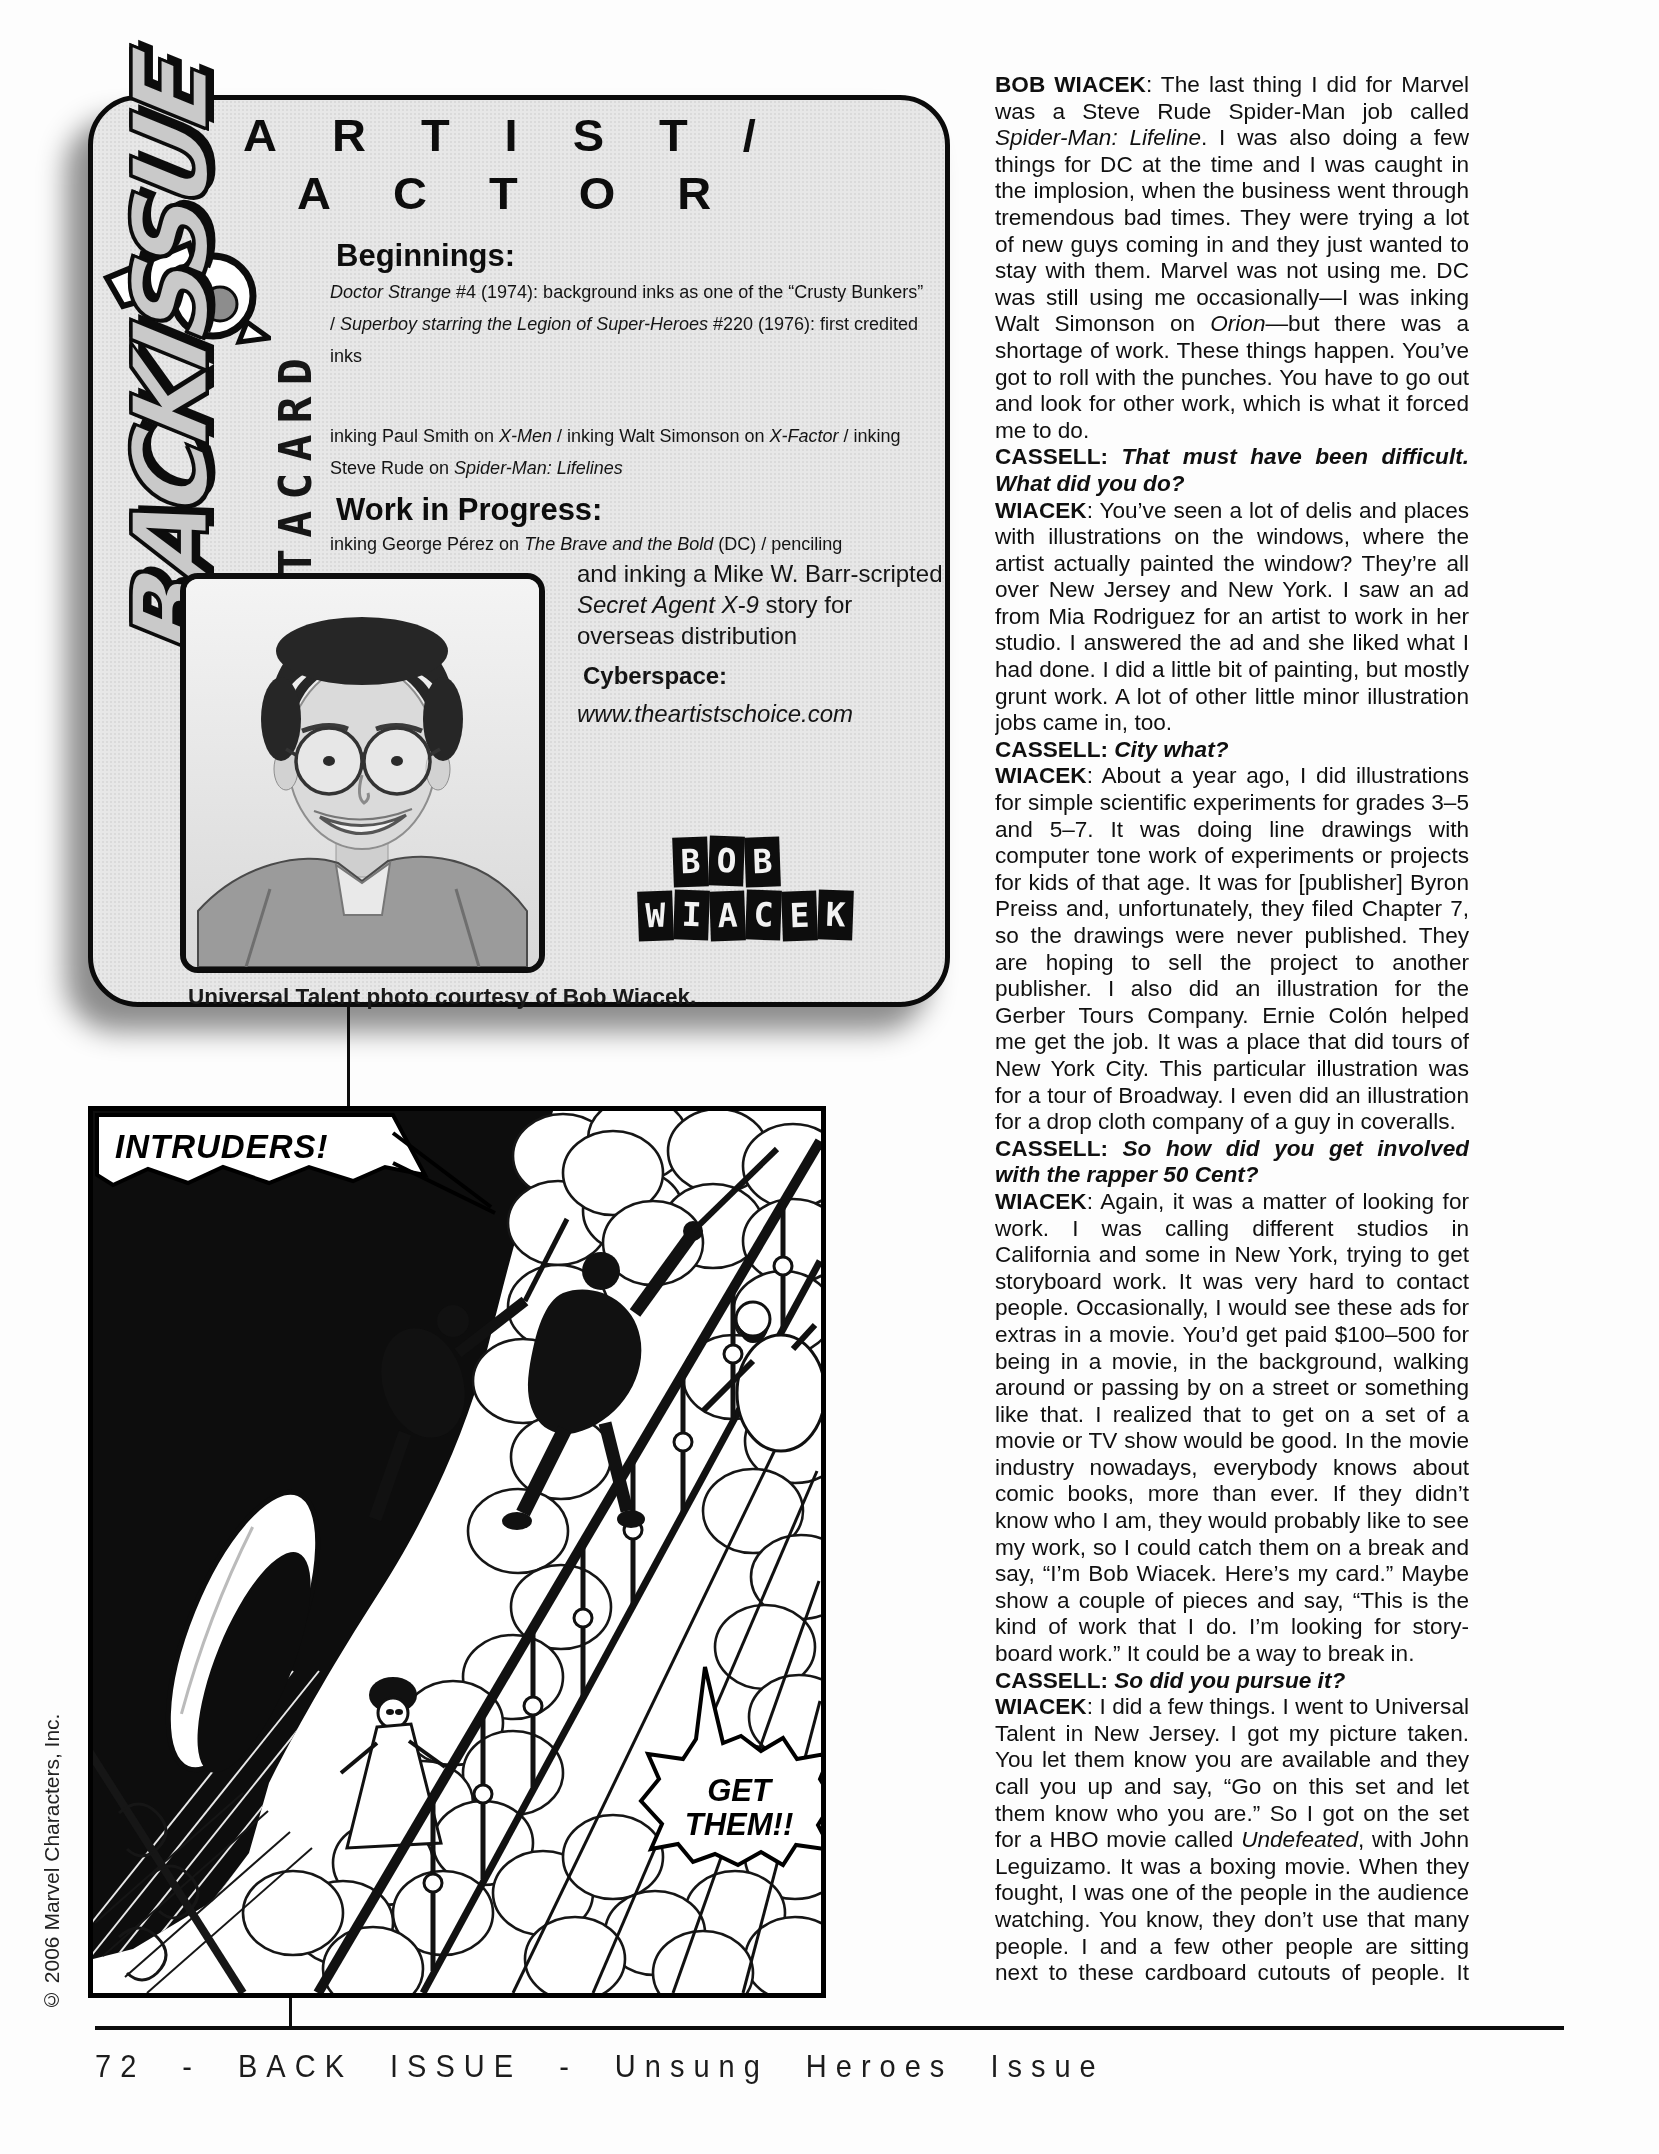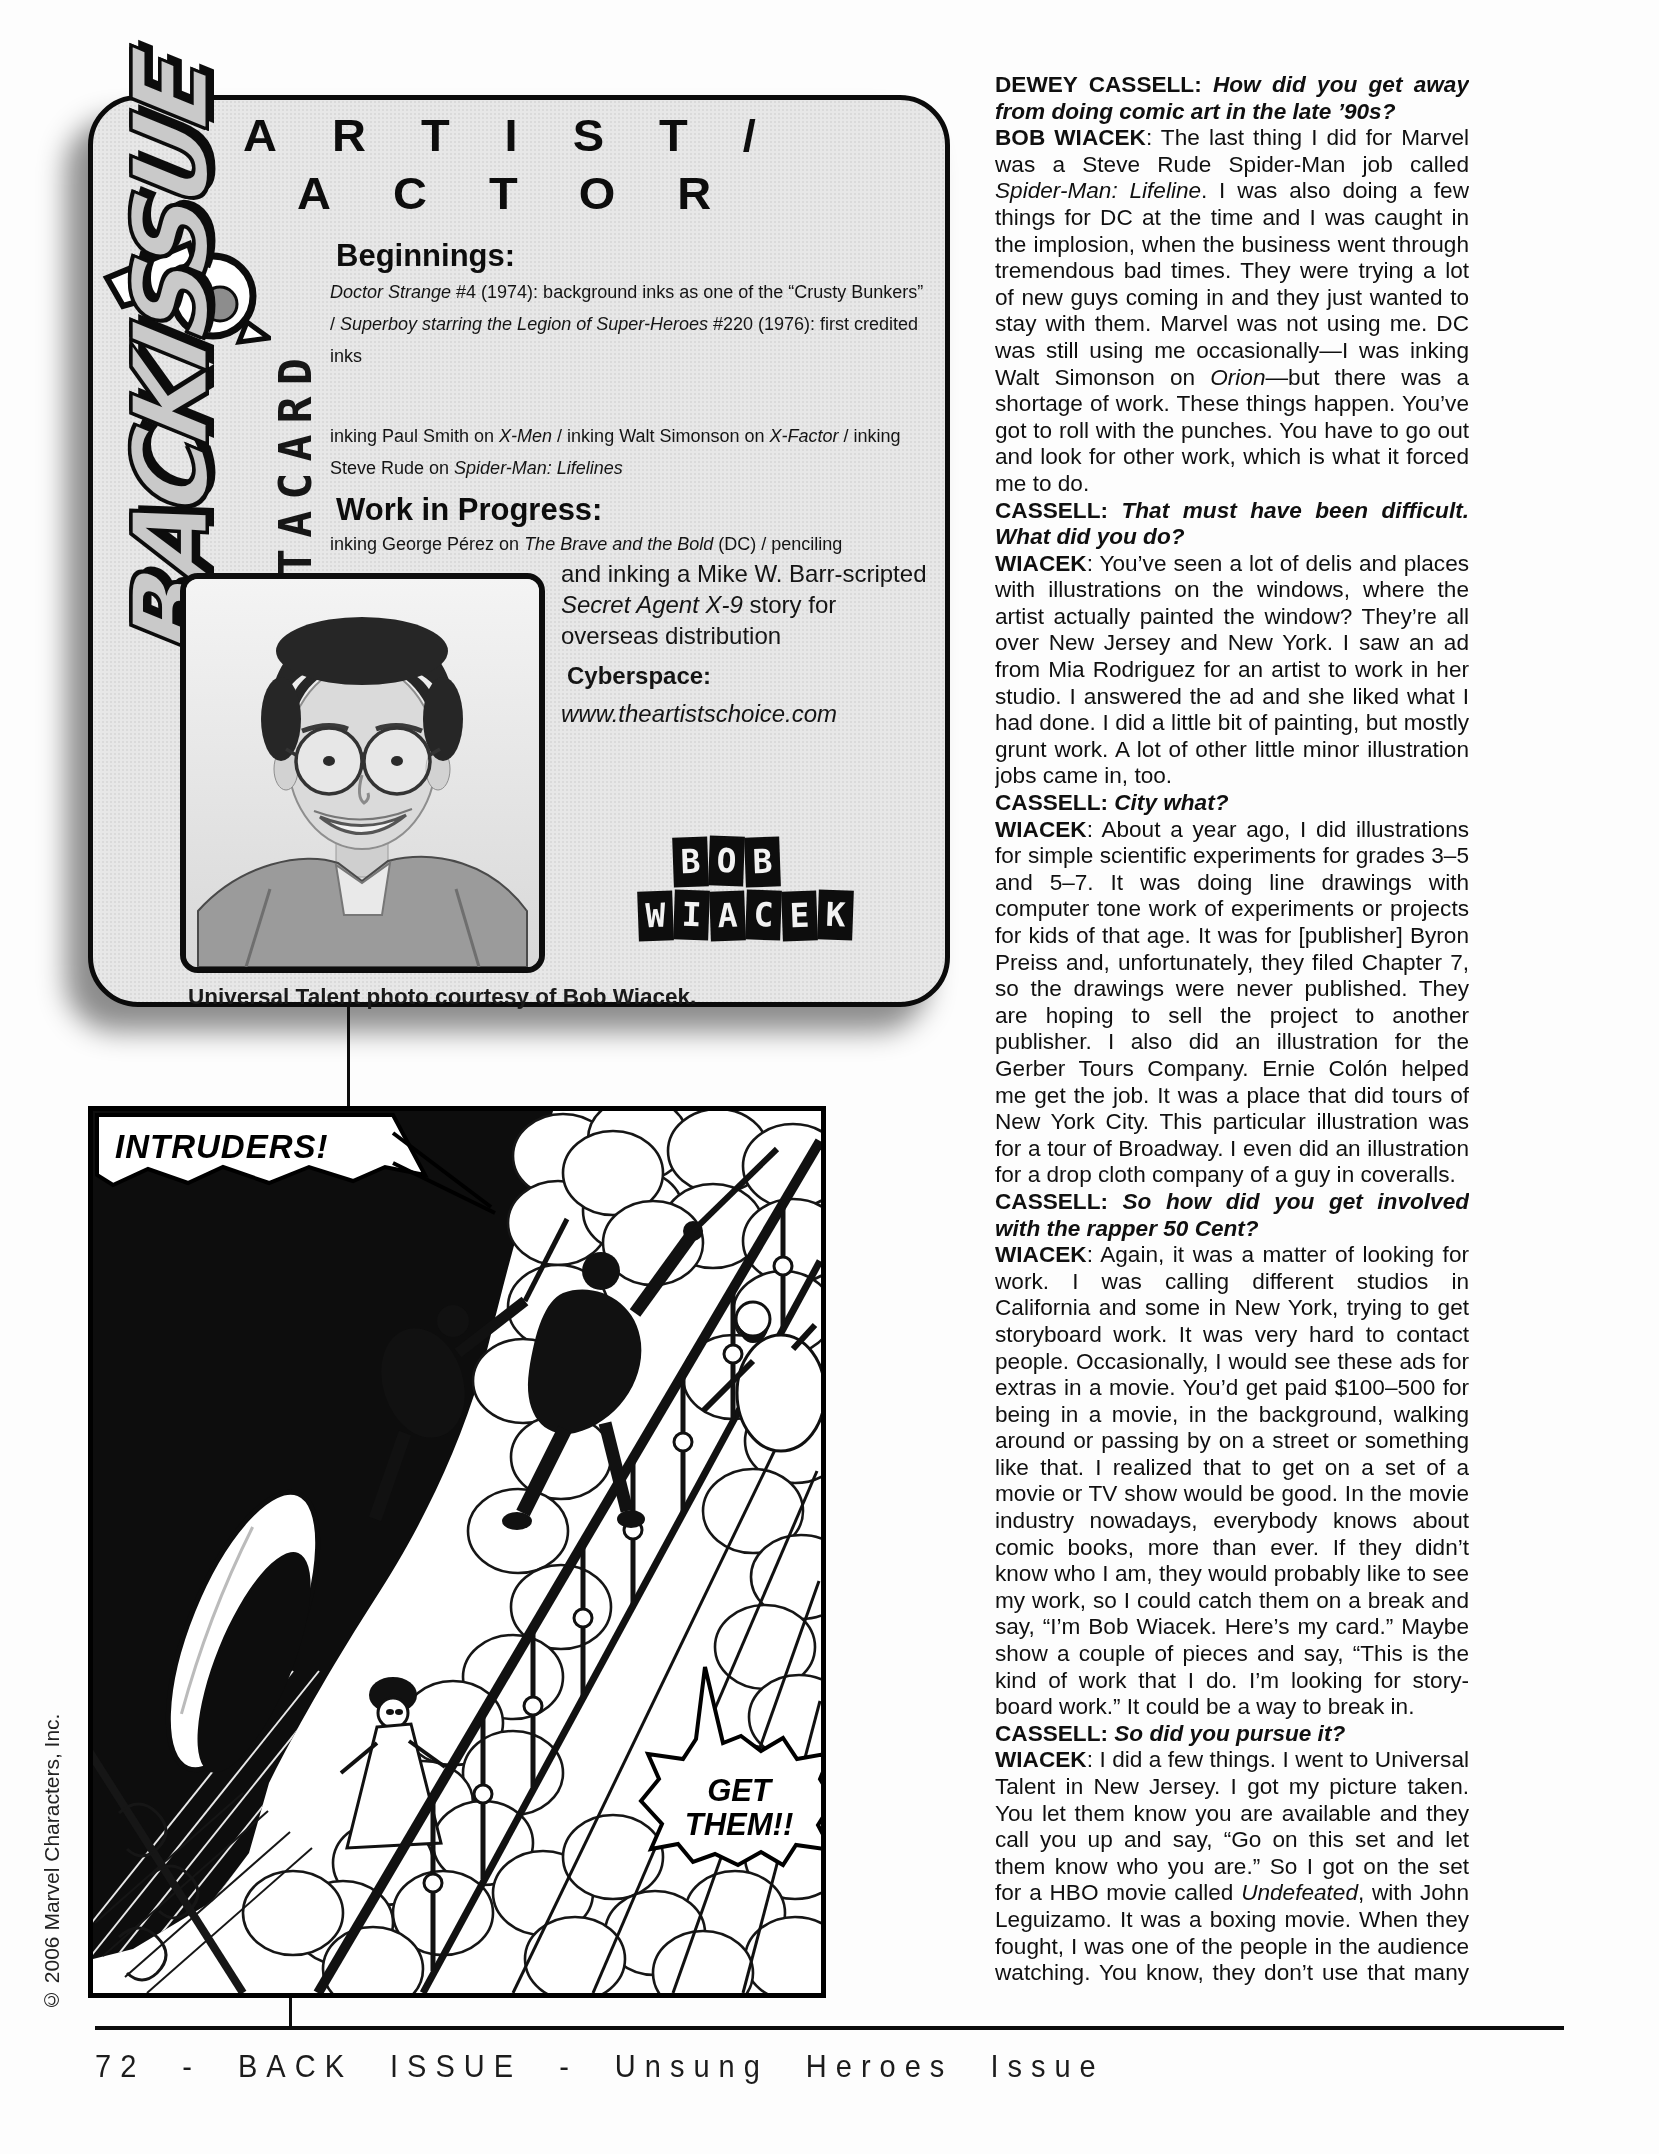--- a/index.html
+++ b/index.html
@@ -36,21 +36,21 @@
     font-family:"DejaVu Sans","Liberation Sans",sans-serif;
     font-weight:bold;font-style:italic;font-size:104px;letter-spacing:-7px;
     color:#c9c9c9;-webkit-text-stroke:3px #0c0c0c;
     text-shadow:7px 7px 0 #0c0c0c, -2px -2px 0 #0c0c0c, 2px -2px 0 #0c0c0c, -2px 2px 0 #0c0c0c;
   }
   .whistle{position:absolute;left:22px;top:108px;}
   
   .cardcol{position:absolute;left:237px;width:600px;}
   .sec-h{font-size:31px;font-weight:bold;color:#0d0d0d;margin-left:6px;}
   .sec-b{font-size:18px;line-height:32px;color:#141414;}
-  .indent{position:absolute;left:468px;width:372px;font-size:24px;line-height:31px;color:#141414;}
+  .indent{position:absolute;left:484px;width:372px;font-size:24px;line-height:31px;color:#141414;}
   .sg-b{font-weight:bold;}
   .sg-bi{font-weight:bold;font-style:italic;}
   .sg-i{font-style:italic;}
   .photo{
     position:absolute;left:87px;top:473px;width:353px;height:388px;
     border:6px solid #0d0d0d;border-radius:18px;overflow:hidden;background:#ddd;
   }
   .photo-caption{position:absolute;left:95px;top:884px;font-size:22.5px;color:#1a1a1a;font-weight:bold;}
   
   .tiles-row{position:absolute;white-space:nowrap;}
@@ -337,21 +337,20 @@
       <polygon points="740,690 725,714 738,739 703,734 690,754 668,741 645,754 622,743 600,751 585,733 558,738 569,713 548,690 566,668 555,643 590,648 603,628 612,556 630,632 648,625 668,640 690,627 704,648 738,642 727,668" fill="#ffffff" stroke="#000" stroke-width="4"></polygon>
       <text x="646" y="690" text-anchor="middle" font-family="Liberation Sans, sans-serif" font-size="31" font-weight="bold" font-style="italic" fill="#000"><tspan>GET</tspan></text>
       <text x="646" y="724" text-anchor="middle" font-family="Liberation Sans, sans-serif" font-size="31" font-weight="bold" font-style="italic" fill="#000"><tspan>THEM!!</tspan></text>
     </g>
   </svg>
 </div>
 
 <div class="copyright">© 2006 Marvel Characters, Inc.</div>
 
 <div class="interview">
-    <p><span class="sg-b">DEWEY CASSELL</span><span class="sg-b">: </span><span class="sg-bi">How did you get away from doing comic art in the late ’90s?</span></p>
     <p><span class="sg-b">BOB WIACEK</span><span class="sg-n">: The last thing I did for Marvel was a Steve Rude Spider-Man job called </span><span class="sg-i">Spider-Man: Lifeline</span><span class="sg-n">. I was also doing a few things for DC at the time and I was caught in the implosion, when the business went through tremendous bad times. They were trying a lot of new guys coming in and they just wanted to stay with them. Marvel was not using me. DC was still using me occasionally—I was inking Walt Simonson on </span><span class="sg-i">Orion</span><span class="sg-n">—but there was a shortage of work. These things happen. You’ve got to roll with the punches. You have to go out and look for other work, which is what it forced me to do.</span></p>
     <p><span class="sg-b">CASSELL</span><span class="sg-b">: </span><span class="sg-bi">That must have been difficult. What did you do?</span></p>
     <p><span class="sg-b">WIACEK</span><span class="sg-n">: You’ve seen a lot of delis and places with illustrations on the windows, where the artist actually painted the window? They’re all over New Jersey and New York. I saw an ad from Mia Rodriguez for an artist to work in her studio. I answered the ad and she liked what I had done. I did a little bit of painting, but mostly grunt work. A lot of other little minor illustration jobs came in, too.</span></p>
     <p><span class="sg-b">CASSELL</span><span class="sg-b">: </span><span class="sg-bi">City what?</span></p>
     <p><span class="sg-b">WIACEK</span><span class="sg-n">: About a year ago, I did illustrations for simple scientific experiments for grades 3–5 and 5–7. It was doing line drawings with computer tone work of experiments or projects for kids of that age. It was for [publisher] Byron Preiss and, unfortunately, they filed Chapter 7, so the drawings were never published. They are hoping to sell the project to another publisher. I also did an illustration for the Gerber Tours Company. Ernie Colón helped me get the job. It was a place that did tours of New York City. This particular illustration was for a tour of Broadway. I even did an illustration for a drop cloth company of a guy in coveralls.</span></p>
     <p><span class="sg-b">CASSELL</span><span class="sg-b">: </span><span class="sg-bi">So how did you get involved with the rapper 50 Cent?</span></p>
     <p><span class="sg-b">WIACEK</span><span class="sg-n">: Again, it was a matter of looking for work. I was calling different studios in California and some in New York, trying to get storyboard work. It was very hard to contact people. Occasionally, I would see these ads for extras in a movie. You’d get paid $100–500 for being in a movie, in the background, walking around or passing by on a street or something like that. I realized that to get on a set of a movie or TV show would be good. In the movie industry nowadays, everybody knows about comic books, more than ever. If they didn’t know who I am, they would probably like to see my work, so I could catch them on a break and say, “I’m Bob Wiacek. Here’s my card.” Maybe show a couple of pieces and say, “This is the kind of work that I do. I’m looking for story-board work.” It could be a way to break in.</span></p>
     <p><span class="sg-b">CASSELL</span><span class="sg-b">: </span><span class="sg-bi">So did you pursue it?</span></p>
     <p><span class="sg-b">WIACEK</span><span class="sg-n">: I did a few things. I went to Universal Talent in New Jersey. I got my picture taken. You let them know you are available and they call you up and say, “Go on this set and let them know who you are.” So I got on the set for a HBO movie called </span><span class="sg-i">Undefeated</span><span class="sg-n">, with John Leguizamo. It was a boxing movie. When they fought, I was one of the people in the audience watching. You know, they don’t use that many people. I and a few other people are sitting next to these cardboard cutouts of people. It was really strange to see them taking these cardboard people out of boxes and putting them next to you. Then for closeup shots, to get audience reaction to the fight, they would put me</span></p>
   </div>

